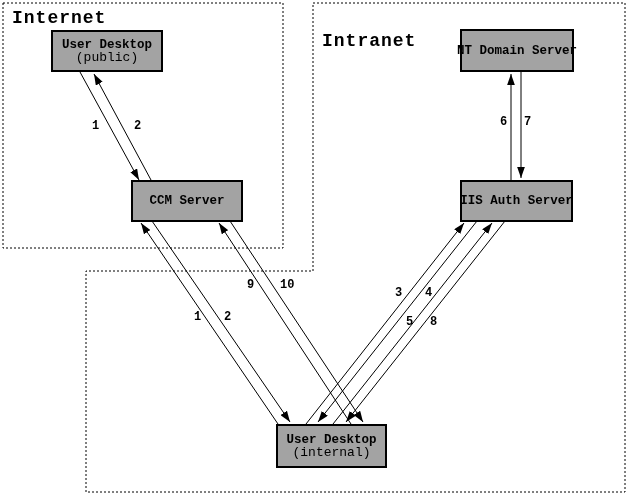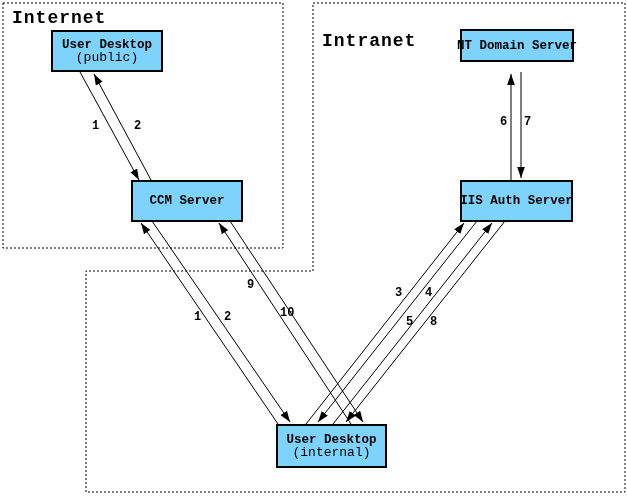--- a/index.html
+++ b/index.html
@@ -27,21 +27,21 @@
     position: absolute;
     font-size: 18px;
     font-weight: bold;
     letter-spacing: 1px;
     white-space: nowrap;
   }
   .node-box {
     position: absolute;
     box-sizing: border-box;
     border: 2px solid #000000;
-    background: #7dd3fc;
+    background: #a3a3a3;
     display: flex;
     flex-direction: column;
     align-items: center;
     justify-content: center;
     text-align: center;
   }
   .node-title {
     font-size: 12.5px;
     font-weight: bold;
     white-space: nowrap;
@@ -99,21 +99,21 @@
   </svg>
 
   <div class="zone-label" style="left:12px; top:8px;">Internet</div>
   <div class="zone-label" style="left:322px; top:8px;margin-top:23px;">Intranet</div>
 
   <div class="node-box" style="left:51px; top:30px; width:112px; height:42px;">
     <div class="node-title">User Desktop</div>
     <div class="node-subtitle">(public)</div>
   </div>
 
-  <div class="node-box" style="left:460px; top:29px; width:114px; height:33px;">
+  <div class="node-box" style="left:460px; top:29px; width:114px; height:43px;">
     <div class="node-title">NT Domain Server</div>
   </div>
 
   <div class="node-box" style="left:460px; top:180px; width:113px; height:42px;">
     <div class="node-title">IIS Auth Server</div>
   </div>
 
   <div class="node-box" style="left:131px; top:180px; width:112px; height:42px;">
     <div class="node-title">CCM Server</div>
   </div>
@@ -123,21 +123,21 @@
     <div class="node-subtitle">(internal)</div>
   </div>
 
   <span class="flow-label" style="left:92px;  top:119px;">1</span>
   <span class="flow-label" style="left:134px; top:119px;">2</span>
 
   <span class="flow-label" style="left:500px; top:115px;">6</span>
   <span class="flow-label" style="left:524px; top:115px;">7</span>
 
   <span class="flow-label" style="left:247px; top:278px;">9</span>
-  <span class="flow-label" style="left:280px; top:278px;margin-top:28px;">10</span>
+  <span class="flow-label" style="left:280px; top:278px;">10</span>
 
   <span class="flow-label" style="left:194px; top:310px;">1</span>
   <span class="flow-label" style="left:224px; top:310px;">2</span>
 
   <span class="flow-label" style="left:395px; top:286px;">3</span>
   <span class="flow-label" style="left:425px; top:286px;">4</span>
 
   <span class="flow-label" style="left:406px; top:315px;">5</span>
   <span class="flow-label" style="left:430px; top:315px;">8</span>
 

